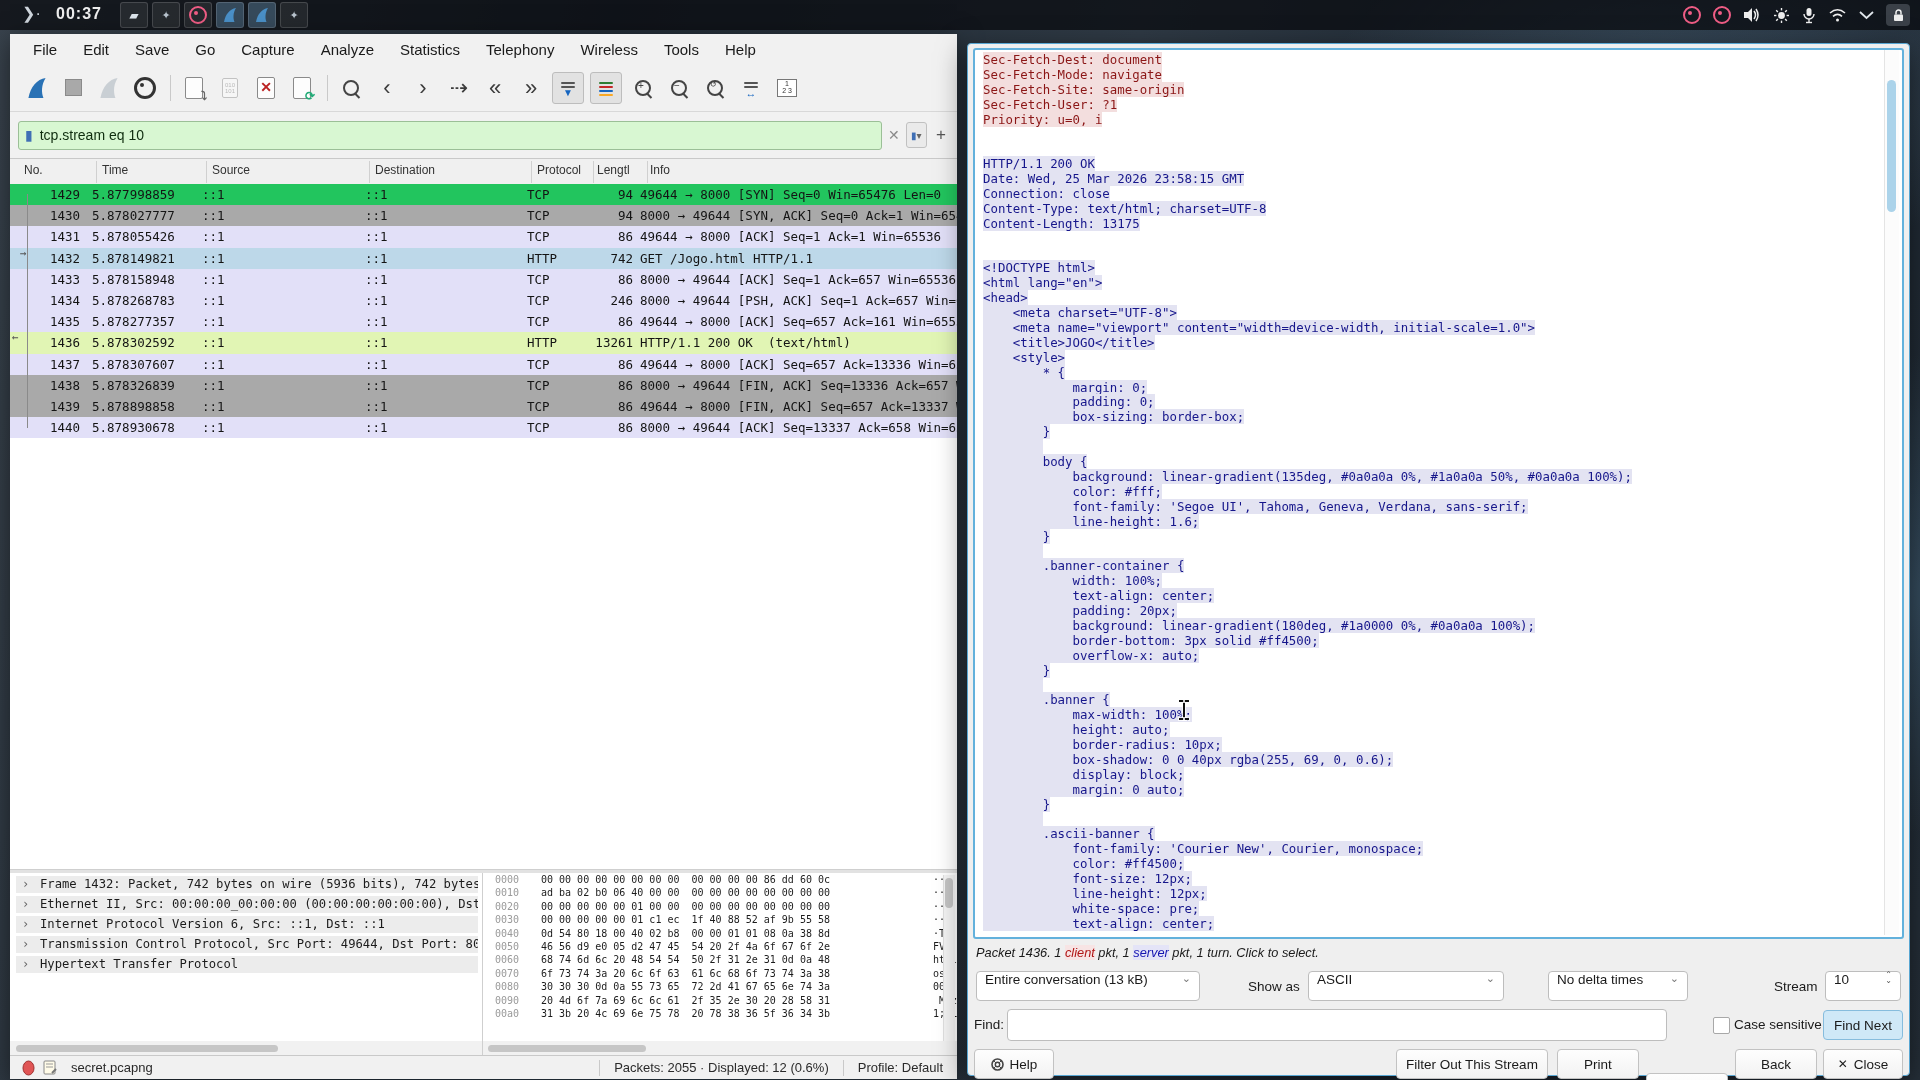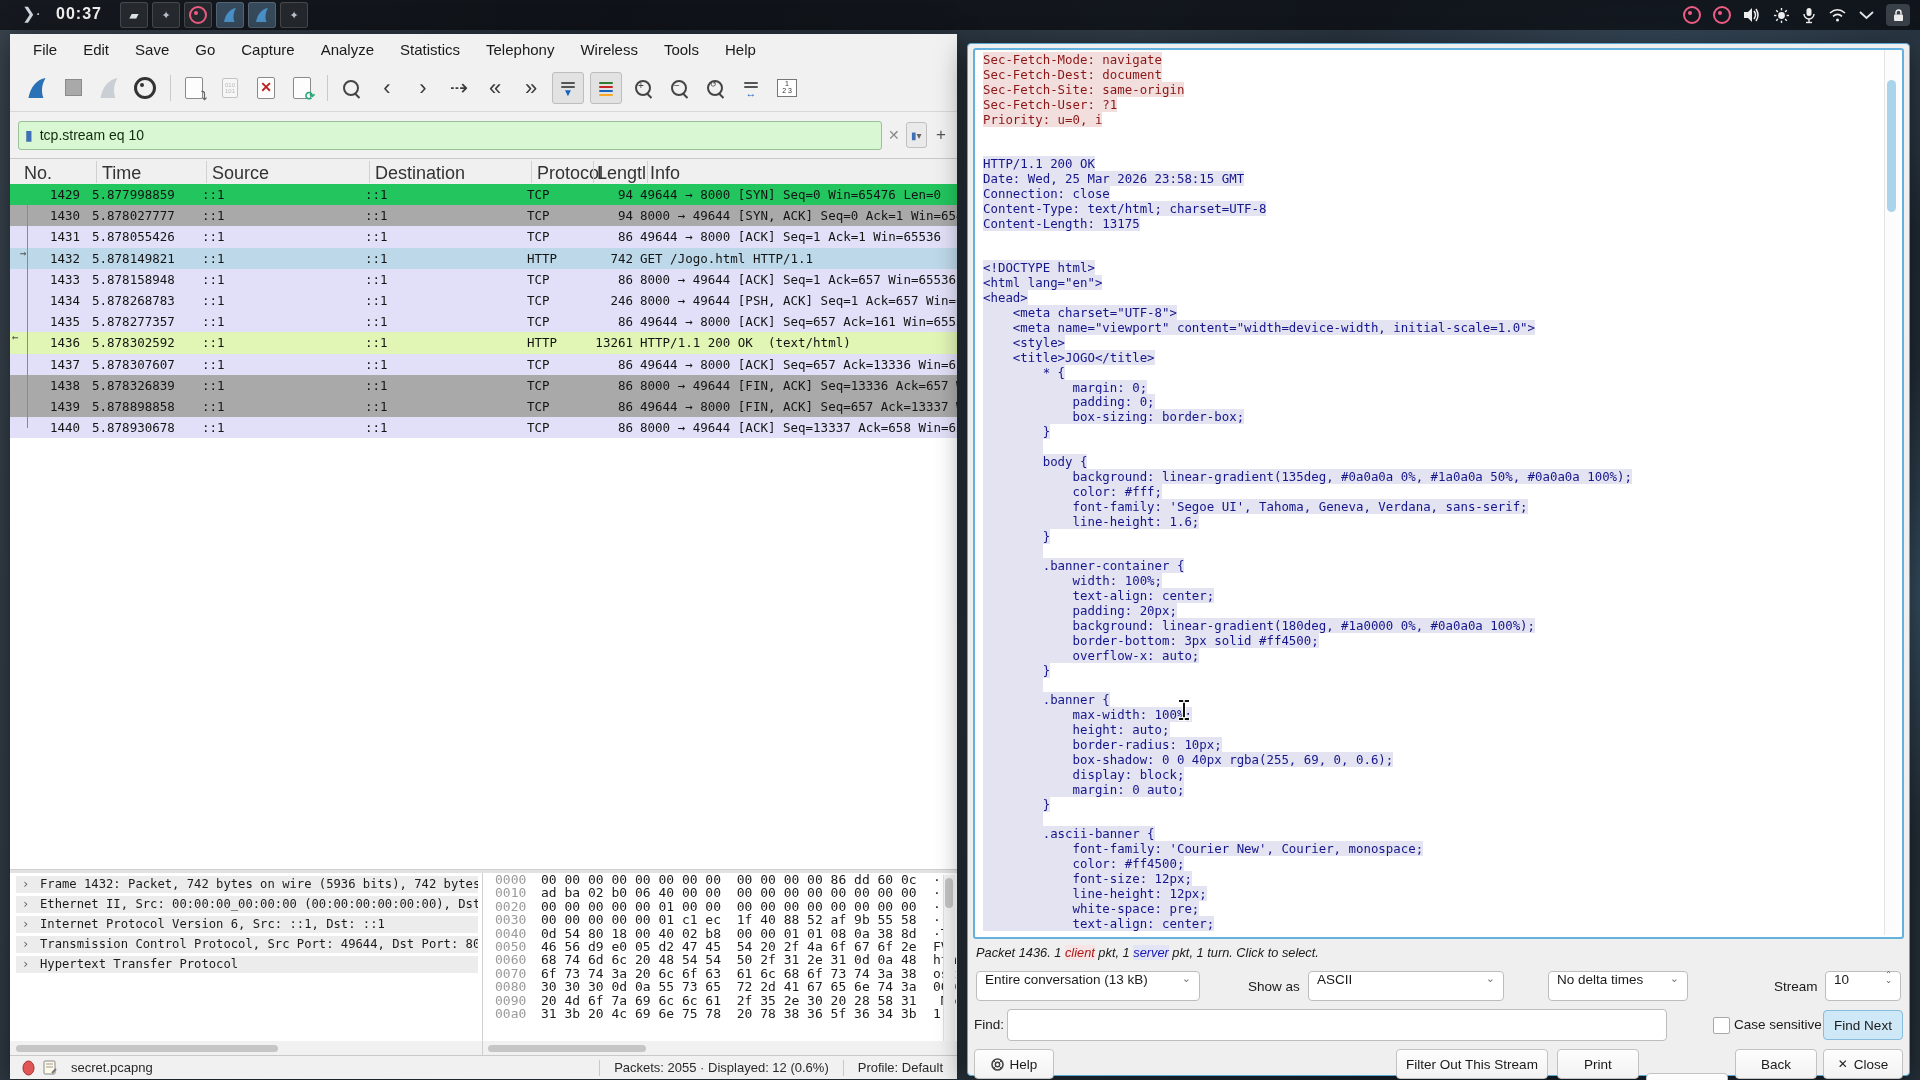--- a/index.html
+++ b/index.html
@@ -48,39 +48,39 @@
   #filterfield{flex:none;width:850px;height:27px;background:#d8f7d2;border:1px solid #9bbf97;border-radius:3px;
      display:flex;align-items:center;padding:0 6px;gap:7px;}
   #filterfield .bookmark{color:#3f6fb5;font-size:14px;}
   #filtertext{font-size:14px;color:#0f2d0f;font-family:"Liberation Sans",sans-serif;}
   .fbtn{color:#8a8a8a;font-size:14px;}
   #recentbox{width:26px;height:24px;border:1px solid #c0c0c0;border-radius:3px;background:#eaeaea;
      display:flex;align-items:center;justify-content:center;font-size:10px;color:#666;}
   #addfilter{width:22px;height:24px;display:flex;align-items:center;justify-content:center;font-size:17px;color:#555;}
   
   #plheader{left:0;top:124px;width:100%;height:26px;background:#f0f0f0;border-top:1px solid #c9c9c9;border-bottom:1px solid #c9c9c9;}
-  .hcell{position:absolute;top:4px;font-size:18px;color:#333;}
+  .hcell{position:absolute;top:4px;font-size:12px;color:#333;}
   .hsep{position:absolute;top:2px;width:1px;height:22px;background:#d0d0d0;}
   #plist{left:0;top:150px;width:100%;height:685px;background:#fff;overflow:hidden;}
   .prow{position:absolute;left:0;width:947px;height:21.2px;font-size:12.5px;line-height:21px;color:#141414;white-space:pre;}
   .prow span{position:absolute;top:0;}
   .c-no{left:0;width:70px;text-align:right;}
   .c-time{left:82px;} .c-src{left:192px;} .c-dst{left:355px;} .c-proto{left:517px;}
   .c-len{left:523px;width:100px;text-align:right;} .c-info{left:630px;right:0;overflow:hidden;}
   .gline{position:absolute;left:17px;top:0;width:1px;height:100%;background:#8a8a8a;}
   .gmark{position:absolute;left:10px;top:4px;font-size:11px;color:#555;line-height:12px;}
   
   #splitter{left:0;top:835px;width:100%;height:4px;background:#e2e2e2;border-top:1px solid #cfcfcf;border-bottom:1px solid #cfcfcf;}
   #details{left:0;top:839px;width:472px;height:168px;background:#fff;overflow:hidden;}
   .drow{position:relative;margin:3px 4px 2px 6px;height:17px;background:#ececec;font-size:12.2px;line-height:17px;
         color:#1c1c1c;white-space:pre;overflow:hidden;padding-left:24px;}
   .drow .tw{position:absolute;left:6px;top:0;color:#666;font-size:12px;}
   #dhdiv{left:472px;top:839px;width:1px;height:200px;background:#cfcfcf;}
   #hexpane{left:473px;top:839px;width:474px;height:168px;background:#fff;overflow:hidden;}
-  .xrow{position:relative;height:13.4px;font-size:13px;line-height:13.4px;white-space:pre;color:#1c1c1c;}
+  .xrow{position:relative;height:13.4px;font-size:10px;line-height:13.4px;white-space:pre;color:#1c1c1c;}
   .xoff{position:absolute;left:12px;color:#9a9a9a;}
   .xhex{position:absolute;left:58px;}
   .xascii{position:absolute;left:450px;}
   #hexvscroll{left:933px;top:841px;width:11px;height:166px;background:#f4f4f4;border-left:1px solid #e0e0e0;}
   #hexvthumb{left:934.5px;top:844px;width:8px;height:30px;background:#c4c4c4;border-radius:4px;}
   .hscroll{top:1009px;height:10px;background:#f1f1f1;}
   .hthumb{position:absolute;top:1010.5px;height:7px;background:#c6c6c6;border-radius:4px;}
   
   #statusbar{left:0;top:1021px;width:100%;height:23px;background:#f1f1f1;border-top:1px solid #c9c9c9;
      display:flex;align-items:center;font-size:13px;color:#2a2a2a;}
@@ -393,41 +393,41 @@
       <span class="ssep"></span>
       <span style="margin:0 14px;">Packets: 2055 · Displayed: 12 (0.6%)</span>
       <span class="ssep"></span>
       <span style="margin:0 14px;">Profile: Default</span>
     </div>
   </div>
 
   <div class="abs" id="fs">
     <div class="abs" id="fstext">
         <div style="height: 3px;"></div>
+        <div class="sline mono cl"><b>Sec-Fetch-Dest: document</b></div>
         <div class="sline mono cl"><b>Sec-Fetch-Mode: navigate</b></div>
-        <div class="sline mono cl"><b>Sec-Fetch-Dest: document</b></div>
         <div class="sline mono cl"><b>Sec-Fetch-Site: same-origin</b></div>
         <div class="sline mono cl"><b>Sec-Fetch-User: ?1</b></div>
         <div class="sline mono cl"><b>Priority: u=0, i</b></div>
         <div class="sline mono "><b></b></div>
         <div class="sline mono "><b></b></div>
         <div class="sline mono sv"><b>HTTP/1.1 200 OK</b></div>
         <div class="sline mono sv"><b>Date: Wed, 25 Mar 2026 23:58:15 GMT</b></div>
         <div class="sline mono sv"><b>Connection: close</b></div>
         <div class="sline mono sv"><b>Content-Type: text/html; charset=UTF-8</b></div>
         <div class="sline mono sv"><b>Content-Length: 13175</b></div>
         <div class="sline mono "><b></b></div>
         <div class="sline mono "><b></b></div>
         <div class="sline mono sv"><b>&lt;!DOCTYPE html&gt;</b></div>
         <div class="sline mono sv"><b>&lt;html lang="en"&gt;</b></div>
         <div class="sline mono sv"><b>&lt;head&gt;</b></div>
         <div class="sline mono sv"><b>    &lt;meta charset="UTF-8"&gt;</b></div>
         <div class="sline mono sv"><b>    &lt;meta name="viewport" content="width=device-width, initial-scale=1.0"&gt;</b></div>
+        <div class="sline mono sv"><b>    &lt;title&gt;JOGO&lt;/title&gt;</b></div>
         <div class="sline mono sv"><b>    &lt;style&gt;</b></div>
-        <div class="sline mono sv"><b>    &lt;title&gt;JOGO&lt;/title&gt;</b></div>
         <div class="sline mono sv"><b>        * {</b></div>
         <div class="sline mono sv"><b>            margin: 0;</b></div>
         <div class="sline mono sv"><b>            padding: 0;</b></div>
         <div class="sline mono sv"><b>            box-sizing: border-box;</b></div>
         <div class="sline mono sv"><b>        }</b></div>
         <div class="sline mono sv"><b>        </b></div>
         <div class="sline mono sv"><b>        body {</b></div>
         <div class="sline mono sv"><b>            background: linear-gradient(135deg, #0a0a0a 0%, #1a0a0a 50%, #0a0a0a 100%);</b></div>
         <div class="sline mono sv"><b>            color: #fff;</b></div>
         <div class="sline mono sv"><b>            font-family: 'Segoe UI', Tahoma, Geneva, Verdana, sans-serif;</b></div>

